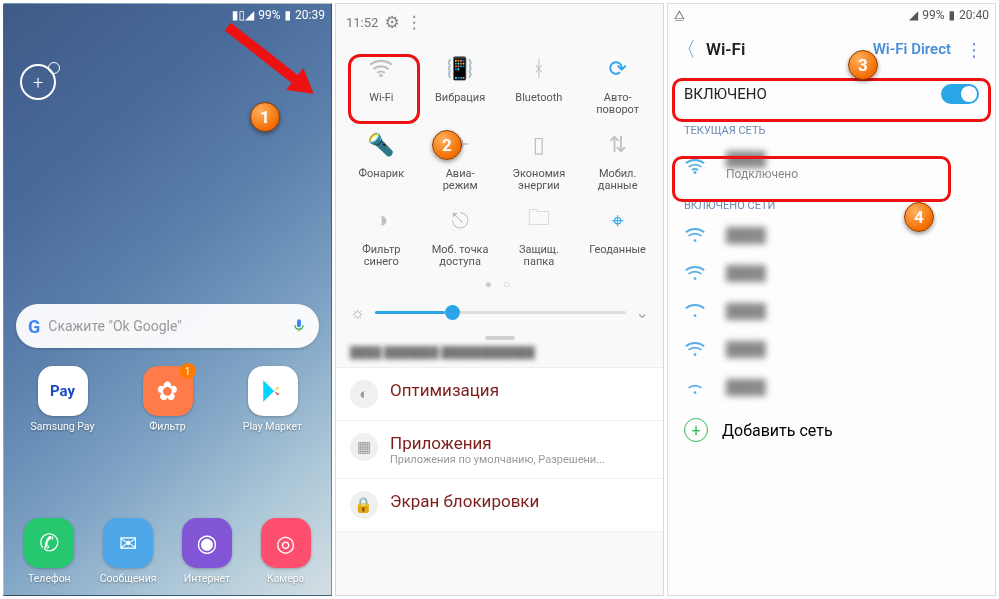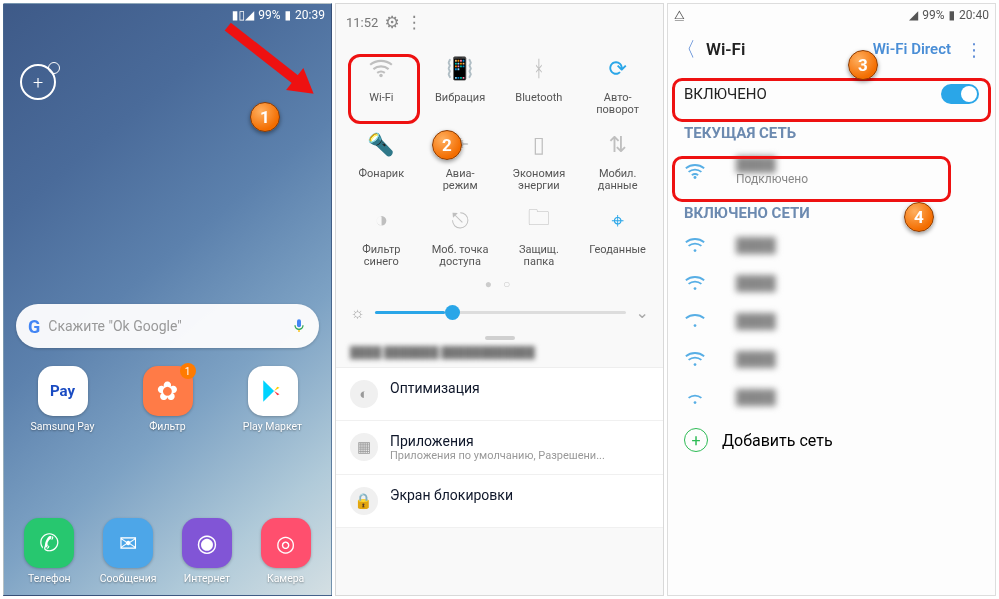--- a/index.html
+++ b/index.html
@@ -47,38 +47,38 @@
 .hl-wifi{position:absolute;top:50px;left:12px;width:72px;height:70px;border:3px solid #e11;border-radius:12px}
 .dots{text-align:center;color:#ccc;font-size:12px;letter-spacing:4px;padding:2px 0}
 .bright{display:flex;align-items:center;gap:10px;padding:10px 14px}
 .bright .track{flex:1;height:3px;background:#ddd;position:relative;border-radius:2px}
 .bright .track::before{content:"";position:absolute;left:0;top:0;bottom:0;width:28%;background:#2aa6e8;border-radius:2px}
 .bright .thumb{position:absolute;left:28%;top:-6px;width:15px;height:15px;border-radius:50%;background:#2aa6e8}
 .handle{width:30px;height:4px;background:#d0d0d0;border-radius:2px;margin:4px auto}
 .settings-list{background:#fff;border-top:1px solid #eee;margin-top:6px}
 .set-row{display:flex;gap:12px;padding:12px 14px;border-bottom:1px solid #f0f0f0}
 .set-row .sic{width:28px;height:28px;border-radius:50%;background:#f0f0f0;color:#999;display:flex;align-items:center;justify-content:center;font-size:15px}
-.set-row .stxt .t{font-size:14px;color:#0f172a}
+.set-row .stxt .t{font-size:17px;color:#7f1d1d}
 .set-row .stxt .s{font-size:11px;color:#999}
 .blurtxt{filter:blur(2.5px);color:#777;font-size:11px;padding:2px 14px}
 
 
 .p3{background:#fdfdfd}
 .wf-head{display:flex;align-items:center;height:46px;padding:0 8px;gap:10px}
 .wf-head .back{color:#5c8bd6;font-size:20px}
 .wf-head .title{flex:1;font-size:17px;font-weight:600;color:#222}
 .wf-head .direct{color:#4a8ed6;font-size:15px;font-weight:600}
 .wf-head .more{color:#5c8bd6;font-size:18px;padding:0 4px}
 .wf-toggle{display:flex;align-items:center;justify-content:space-between;padding:12px 16px;font-size:15px;color:#222}
 .switch{width:38px;height:20px;border-radius:10px;background:#2aa6e8;position:relative}
 .switch::after{content:"";position:absolute;right:2px;top:2px;width:16px;height:16px;border-radius:50%;background:#fff}
 .hl-tog{position:absolute;top:74px;left:4px;right:4px;height:44px;border:3px solid #e11;border-radius:10px}
 .hl-net{position:absolute;top:152px;left:4px;right:44px;height:46px;border:3px solid #e11;border-radius:10px}
-.sect{padding:8px 16px 4px;font-size:15px;color:#6c8ab0;font-weight:700}
-.net{display:flex;align-items:center;gap:28px;padding:10px 16px}
+.sect{padding:8px 16px 4px;font-size:11px;color:#6c8ab0;font-weight:400}
+.net{display:flex;align-items:center;gap:18px;padding:10px 16px}
 .net .wic{width:24px;color:#57aee5;font-size:18px;position:relative}
 .net .ntxt .n{font-size:14px;color:#333}
 .net .ntxt .n.blur{filter:blur(3px);color:#888}
 .net .ntxt .st{font-size:12px;color:#888}
 .addnet{display:flex;align-items:center;gap:14px;padding:12px 16px}
 .addnet .plus{width:24px;height:24px;border:1.5px solid #2dbb55;border-radius:50%;color:#2dbb55;display:flex;align-items:center;justify-content:center;font-size:16px}
 svg{display:block}
 </style>
 </head>
 <body>

